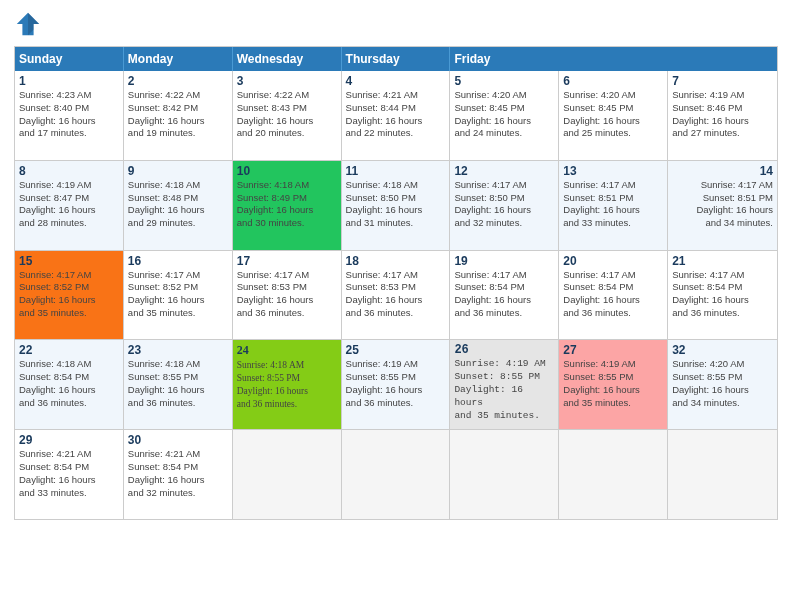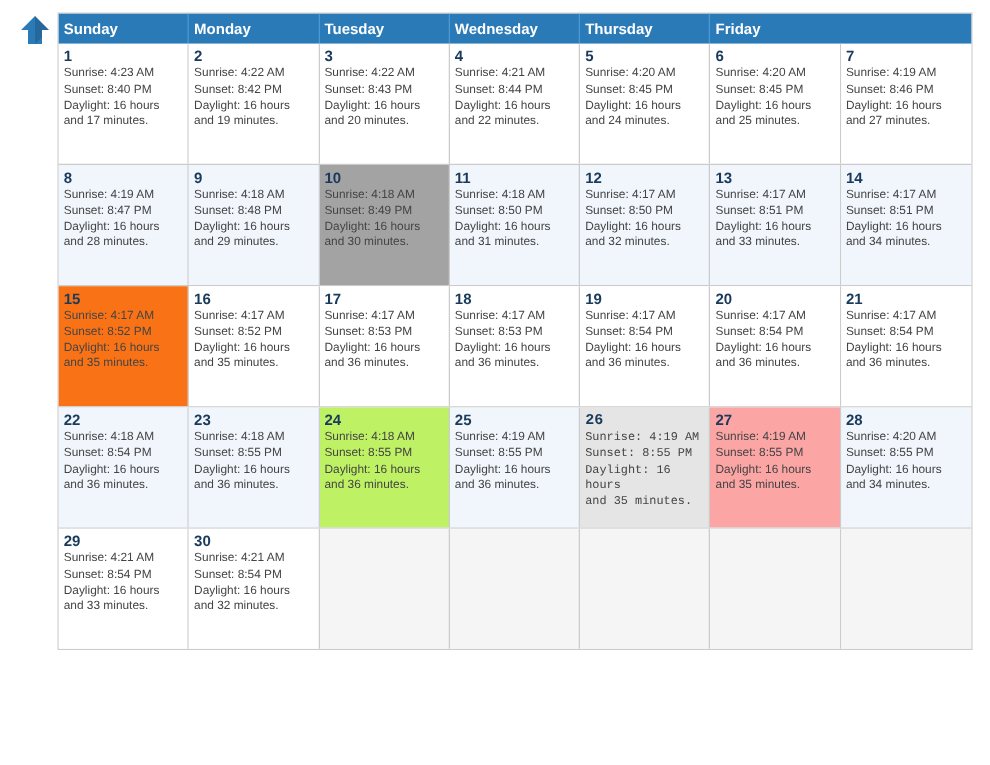--- a/index.html
+++ b/index.html
@@ -10,20 +10,21 @@
       font-family: Arial, sans-serif;
       font-size: 11px;
       color: #333;
       overflow: hidden;
     }
     .container {
       width: 792px;
       height: 530px;
       padding: 10px 14px;
       display: flex;
+      flex-direction: column;
     }
     .header {
       display: flex;
       justify-content: space-between;
       align-items: flex-start;
       margin-bottom: 8px;
     }
     .logo {
       display: flex;
       align-items: center;
@@ -132,21 +133,20 @@
     <div class="title-block">
       <div class="month-title"></div>
       <div class="location"></div>
     </div>
   </div>
 
   <div class="calendar">
     <div class="cal-header">
     <div class="cal-header-cell">Sunday</div>
         <div class="cal-header-cell">Monday</div>
-        <div class="cal-header-cell">Tuesday</div>
         <div class="cal-header-cell">Wednesday</div>
         <div class="cal-header-cell">Thursday</div>
         <div class="cal-header-cell">Friday</div>
       </div>
     <div class="cal-body">
     <div class="cal-row">
           <div class="cal-cell" style="background: rgb(255, 255, 255);">
             <span class="day-num">1</span>
             <div class="day-info" style="white-space: pre-line;">Sunrise: 4:23 AM
 Sunset: 8:40 PM
@@ -204,21 +204,21 @@
 Daylight: 16 hours
 and 28 minutes.</div>
           </div>
           <div class="cal-cell" style="background: rgb(240, 246, 252);">
             <span class="day-num">9</span>
             <div class="day-info" style="white-space: pre-line;">Sunrise: 4:18 AM
 Sunset: 8:48 PM
 Daylight: 16 hours
 and 29 minutes.</div>
           </div>
-          <div class="cal-cell" style="background: #a3a3a3;">
+          <div class="cal-cell" style="background: #22c55e;">
             <span class="day-num">10</span>
             <div class="day-info" style="white-space: pre-line;">Sunrise: 4:18 AM
 Sunset: 8:49 PM
 Daylight: 16 hours
 and 30 minutes.</div>
           </div>
           <div class="cal-cell" style="background: rgb(240, 246, 252);">
             <span class="day-num">11</span>
             <div class="day-info" style="white-space: pre-line;">Sunrise: 4:18 AM
 Sunset: 8:50 PM
@@ -232,21 +232,21 @@
 Daylight: 16 hours
 and 32 minutes.</div>
           </div>
           <div class="cal-cell" style="background: rgb(240, 246, 252);">
             <span class="day-num">13</span>
             <div class="day-info" style="white-space: pre-line;">Sunrise: 4:17 AM
 Sunset: 8:51 PM
 Daylight: 16 hours
 and 33 minutes.</div>
           </div>
-          <div class="cal-cell" style="background: rgb(240, 246, 252);">
+          <div class="cal-cell" style="background: rgb(240, 246, 252); text-align: right;">
             <span class="day-num">14</span>
             <div class="day-info" style="white-space: pre-line;">Sunrise: 4:17 AM
 Sunset: 8:51 PM
 Daylight: 16 hours
 and 34 minutes.</div>
           </div>
         </div>
         <div class="cal-row">
           <div class="cal-cell" style="background: #f97316;">
             <span class="day-num">15</span>
@@ -306,21 +306,21 @@
 Daylight: 16 hours
 and 36 minutes.</div>
           </div>
           <div class="cal-cell" style="background: rgb(240, 246, 252);">
             <span class="day-num">23</span>
             <div class="day-info" style="white-space: pre-line;">Sunrise: 4:18 AM
 Sunset: 8:55 PM
 Daylight: 16 hours
 and 36 minutes.</div>
           </div>
-          <div class="cal-cell" style="background: #bef264;">
+          <div class="cal-cell" style="background: #84cc16; font-family: Liberation Serif, serif;">
             <span class="day-num">24</span>
             <div class="day-info" style="white-space: pre-line;">Sunrise: 4:18 AM
 Sunset: 8:55 PM
 Daylight: 16 hours
 and 36 minutes.</div>
           </div>
           <div class="cal-cell" style="background: rgb(240, 246, 252);">
             <span class="day-num">25</span>
             <div class="day-info" style="white-space: pre-line;">Sunrise: 4:19 AM
 Sunset: 8:55 PM
@@ -335,21 +335,21 @@
 and 35 minutes.</div>
           </div>
           <div class="cal-cell" style="background: #fca5a5;">
             <span class="day-num">27</span>
             <div class="day-info" style="white-space: pre-line;">Sunrise: 4:19 AM
 Sunset: 8:55 PM
 Daylight: 16 hours
 and 35 minutes.</div>
           </div>
           <div class="cal-cell" style="background: rgb(240, 246, 252);">
-            <span class="day-num">28</span>
+            <span class="day-num">32</span>
             <div class="day-info" style="white-space: pre-line;">Sunrise: 4:20 AM
 Sunset: 8:55 PM
 Daylight: 16 hours
 and 34 minutes.</div>
           </div>
         </div>
         <div class="cal-row">
           <div class="cal-cell" style="background: rgb(255, 255, 255);">
             <span class="day-num">29</span>
             <div class="day-info" style="white-space: pre-line;">Sunrise: 4:21 AM

